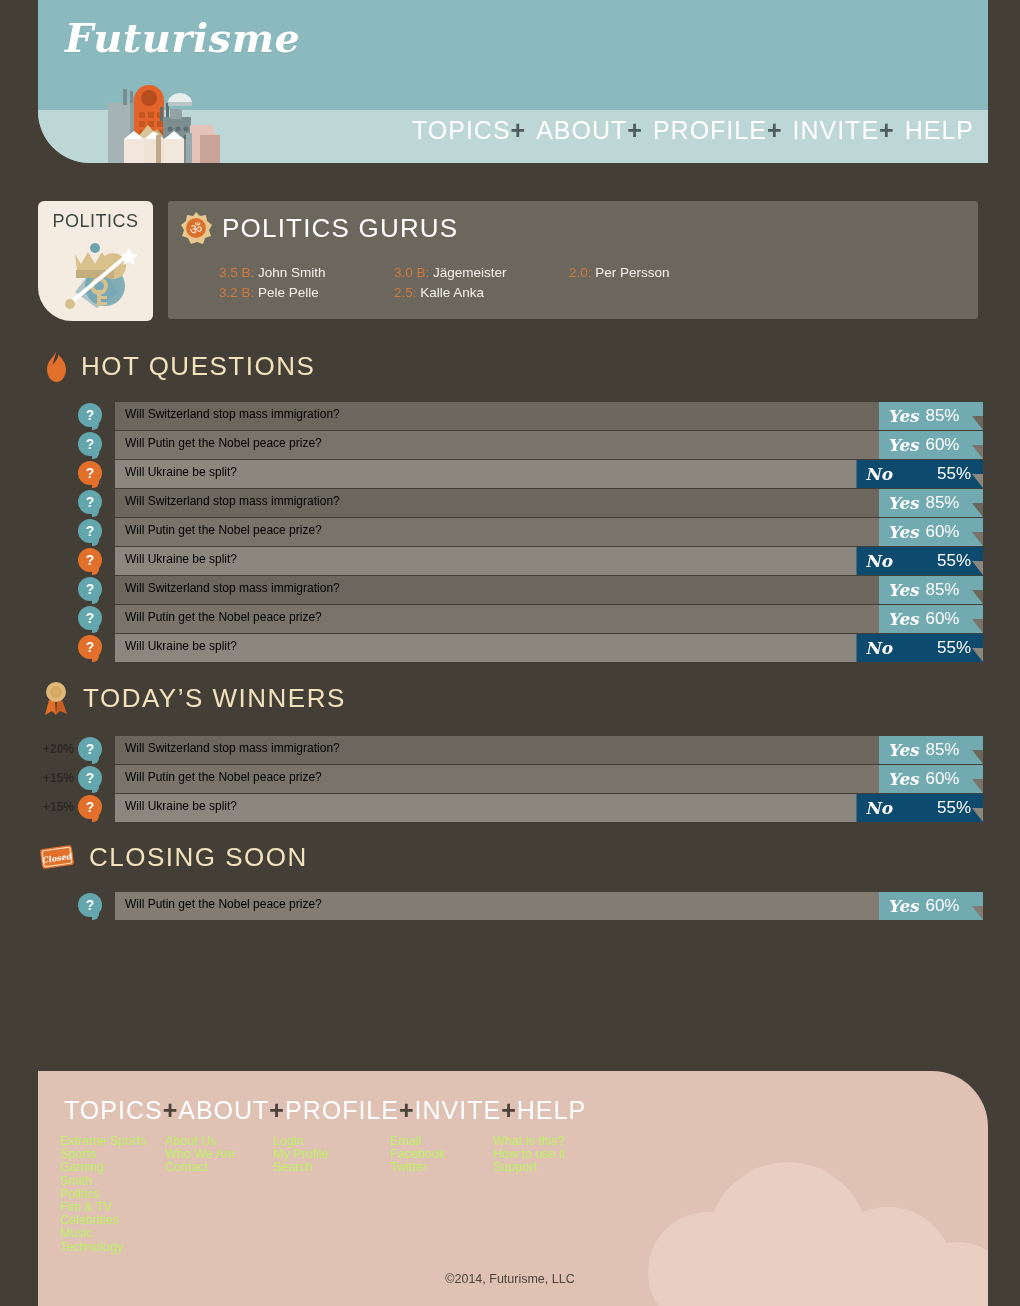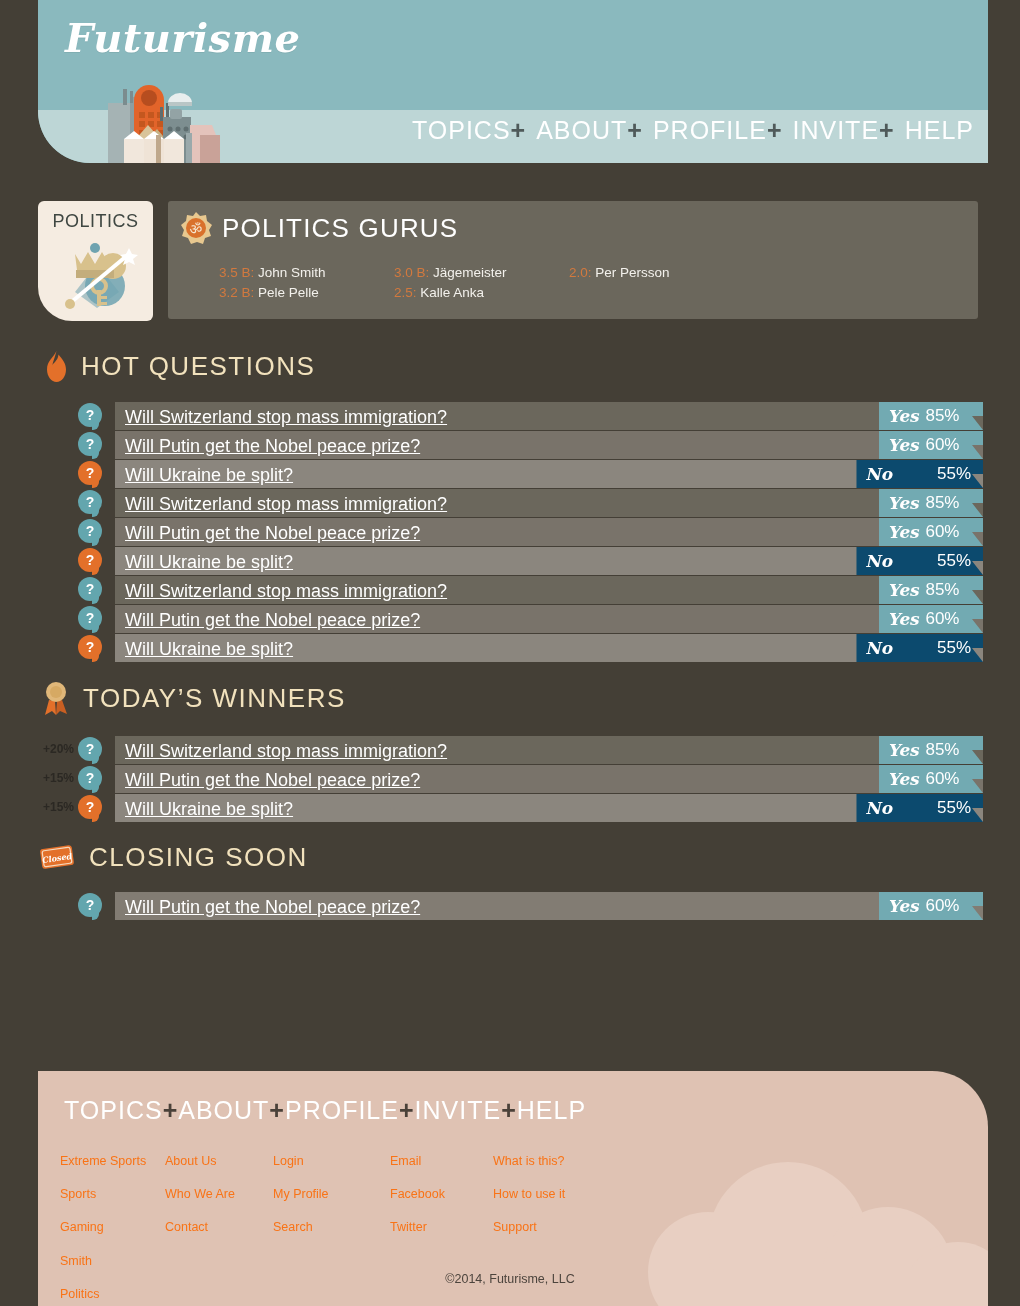--- a/index.html
+++ b/index.html
@@ -99,23 +99,22 @@
     width: 7px; height: 7px; border-radius: 0 0 6px 0;
     background: inherit;
   }
   .qrow .bubble.teal { background: #63a6ae; }
   .qrow .bubble.orange { background: #e3702a; }
   .qrow .qbar {
     position:absolute; left: 37px; right: 0px; top: 0; height: 28px;
   }
   .qrow .qtext {
     position:absolute; left: 10px; top: 5px;
-    font-size: 18px; color:#ffffff;
+    font-size: 12px; color:#000000;
     white-space: nowrap;
-    text-decoration: underline;
   }
   .qrow .delta {
     position:absolute; left: -48px; top: 6px; width: 44px; text-align:right;
     font-size: 12px; font-weight: 700; color:#2b2823;
   }
   .ribbon {
     position:absolute; right: 0; top: 0; height: 28px;
     padding: 0 12px 0 10px;
     display:flex; align-items:center; gap: 6px;
     color:#ffffff;
@@ -142,21 +141,21 @@
     position:absolute; left: 26px; top: 25px;
     font-size: 25px; letter-spacing: 1px; color:#ffffff; white-space:nowrap;
   }
   .footer-nav .plus { color:#4a4139; font-weight:700; }
   .footer-cols {
     position:absolute; left: 60px; top: 1135px; width: 620px;
     display:grid; grid-template-columns: 105px 108px 117px 103px 140px;
   }
   .fcol a {
     display:block; font-size: 12.5px; line-height: 13.2px;
-    color:#f97316; text-decoration:none; margin-bottom: 0px; white-space:nowrap;margin-top:20px;
+    color:#bef264; text-decoration:none; margin-bottom: 0px; white-space:nowrap;
   }
   .copyright {
     position:absolute; left:0; right:0; top: 1272px; text-align:center;
     font-size: 12.5px; color:#4c443d;
   }
 </style>
 </head>
 <body>
 
 <div class="page">

